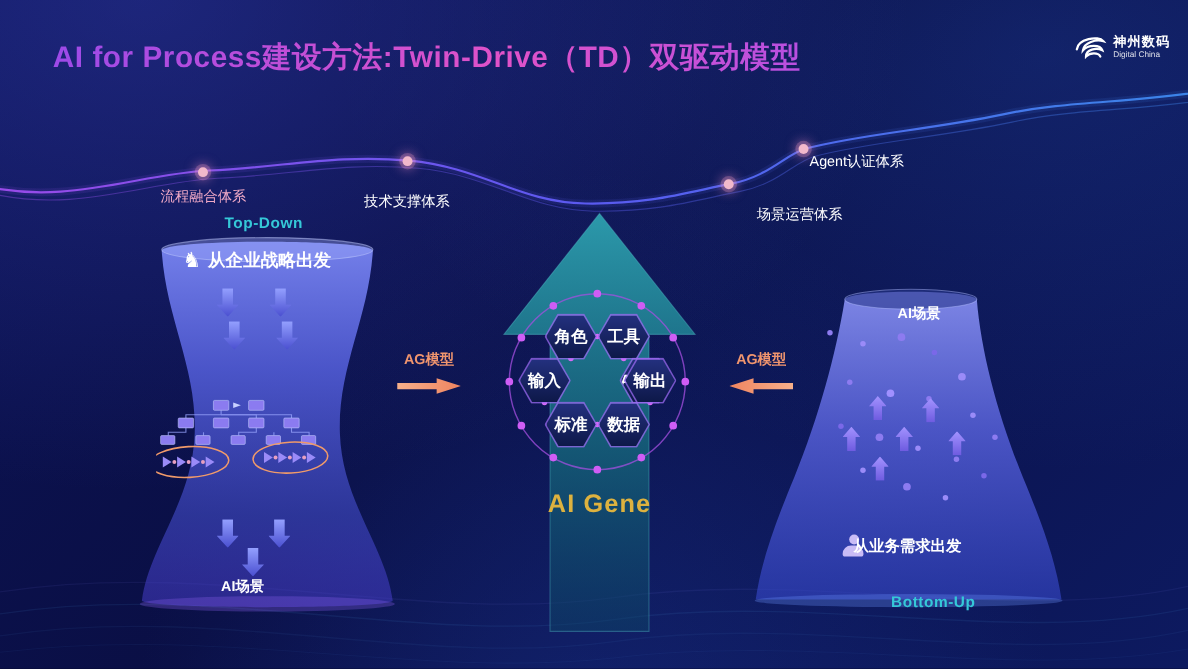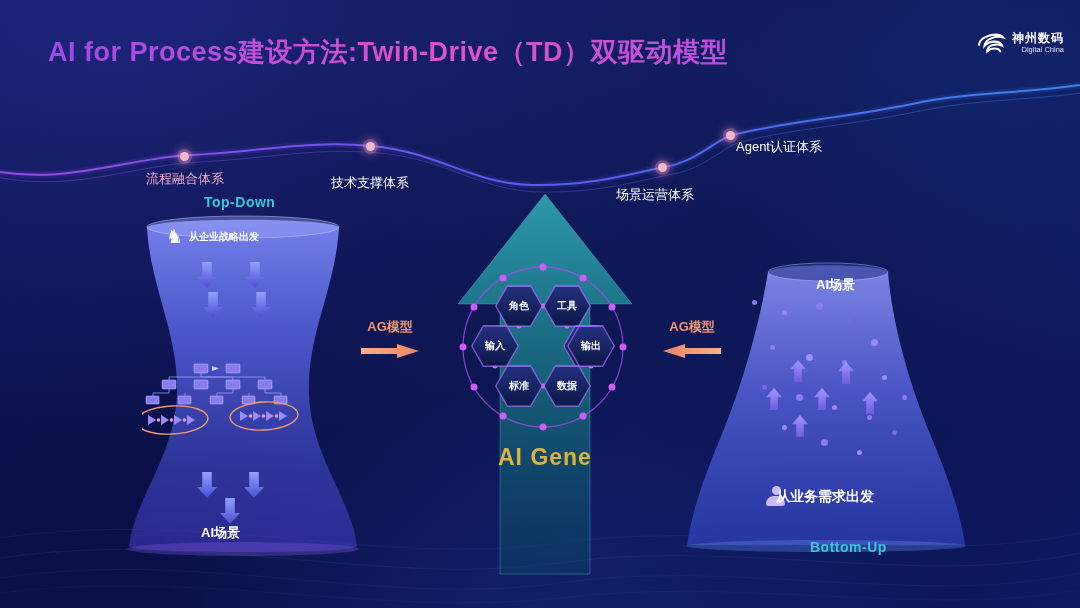--- a/index.html
+++ b/index.html
@@ -12,40 +12,40 @@
       radial-gradient(ellipse at 50% 115%, rgba(30,60,160,.35), transparent 55%),
       linear-gradient(135deg,#0c1355 0%,#0a0f45 45%,#0d1a60 100%);
   }
   .abs{position:absolute;}
   
   .title{left:48px;top:34px;font-size:27px;font-weight:bold;letter-spacing:.5px;color:#c355e0;white-space:nowrap;}
   @supports (-webkit-background-clip: text){
     .title{background:linear-gradient(90deg,#9d4ae8,#e052c8 60%,#b84fe0);-webkit-background-clip:text;-webkit-text-fill-color:transparent;}
   }
   .logo{right:16px;top:30px;display:flex;align-items:center;gap:6px;}
-  .logo-text{display:flex;flex-direction:column;line-height:1.15;align-items:flex-end;}
+  .logo-text{display:flex;flex-direction:column;line-height:1.15;}
   .logo-name{font-size:12px;font-weight:bold;color:#fff;letter-spacing:1px;}
   .logo-sub{font-size:7.5px;color:rgba(255,255,255,.85);}
   
   .ribbon{left:0;top:60px;width:1080px;height:160px;}
   
   .dot{width:9px;height:9px;border-radius:50%;background:#f2b9cb;
        box-shadow:0 0 0 3px rgba(242,160,195,.25),0 0 10px 3px rgba(240,140,200,.5);}
   .d1{left:180px;top:152px;} .d2{left:366px;top:142px;} .d3{left:658px;top:163px;} .d4{left:726px;top:131px;}
   .milestone-label{font-size:13px;color:#fff;font-weight:500;white-space:nowrap;}
-  .m1{left:146px;top:170px;color:#f0a9c6;} .m2{left:331px;top:174px;} .m3{left:616px;top:186px;} .m4{left:736px;top:138px;}
+  .m1{left:146px;top:170px;color:#f0a9c6;} .m2{left:331px;top:174px;} .m3{left:688px;top:186px;} .m4{left:736px;top:138px;}
   .ai-for-process{left:478px;top:113px;font-size:26px;font-weight:bold;color:#2f7ce0;letter-spacing:.5px;}
   
   .left-funnel{left:103px;top:212px;width:282px;height:348px;}
   .right-funnel{left:666px;top:258px;width:314px;height:298px;}
   .direction{font-size:14px;font-weight:bold;color:#35c8d8;letter-spacing:.5px;}
   .lf-direction{left:204px;top:194px;} .rf-direction{left:810px;top:539px;}
   .lf-start{left:166px;top:227px;display:flex;align-items:center;gap:6px;}
   .knight-icon{font-size:19px;color:#fff;line-height:1;}
-  .start-label{font-size:10px;font-weight:bold;color:#fff;white-space:nowrap;}
+  .start-label{font-size:16px;font-weight:bold;color:#fff;white-space:nowrap;}
   .lf-pill{left:152px;top:333px;width:166px;height:26px;border-radius:13px;
     background:linear-gradient(180deg,#ffffff,#dde5ff);color:#1b2a7a;font-size:13px;font-weight:bold;
     display:flex;align-items:center;justify-content:center;box-shadow:0 2px 6px rgba(0,0,20,.4);}
   .lf-flow{left:142px;top:362px;width:200px;height:106px;}
   .lf-bottom{left:201px;top:524px;font-size:13px;font-weight:bold;color:#fff;}
   .rf-top{left:816px;top:276px;font-size:13px;font-weight:bold;color:#fff;}
   .rf-person{left:766px;top:486px;width:20px;}
   .person-head{width:9px;height:9px;border-radius:50%;background:#c9bcf6;margin:0 auto;}
   .person-body{width:19px;height:10px;border-radius:10px 10px 3px 3px;background:#c9bcf6;margin-top:1px;}
   .rf-start-label{left:776px;top:488px;font-size:14px;font-weight:bold;color:#fff;}
@@ -63,21 +63,21 @@
       18px 45px 0 #8d7bf0,55px 55px 0 1px #a090ff,90px 60px 0 #8d7bf0,130px 75px 0 #9a8bf8,
       10px 85px 0 #7a68e8,45px 95px 0 1px #8d7bf0,80px 105px 0 #9a8bf8,115px 115px 0 #8d7bf0,
       30px 125px 0 #9a8bf8,70px 140px 0 1px #8d7bf0,105px 150px 0 #9a8bf8,140px 130px 0 #7a68e8,150px 95px 0 #8d7bf0;}
   
   .center-arrow{left:430px;top:186px;width:230px;height:392px;}
   .gene-network{left:452px;top:253px;width:182px;height:188px;}
   .hex-o{position:absolute;width:48px;height:42px;display:flex;align-items:center;justify-content:center;
     clip-path:polygon(25% 0,75% 0,100% 50%,75% 100%,25% 100%,0 50%);background:rgba(155,105,240,.75);}
   .hex{width:45px;height:39px;display:flex;align-items:center;justify-content:center;
     clip-path:polygon(25% 0,75% 0,100% 50%,75% 100%,25% 100%,0 50%);
-    background:linear-gradient(180deg,#23307e,#0d1848);font-size:10px;font-weight:bold;color:#fff;}
+    background:linear-gradient(180deg,#23307e,#0d1848);font-size:15px;font-weight:bold;color:#fff;}
   .hx1{left:495px;top:285px;} .hx2{left:543px;top:285px;}
   .hx3{left:471px;top:325px;} .hx4{left:519px;top:325px;margin-left:44px;} .hx5{left:567px;top:325px;}
   .hx6{left:495px;top:365px;} .hx7{left:543px;top:365px;}
   .ai-gene{left:498px;top:444px;font-size:23px;font-weight:bold;color:#ddb23f;letter-spacing:1px;}
   .ag{width:64px;text-align:center;}
   .ag-left{left:358px;top:318px;} .ag-right{left:660px;top:318px;}
   .ag-label{font-size:13px;font-weight:bold;color:#f0956e;margin-bottom:7px;}
   .ag-arrow{width:58px;height:16px;margin:0 auto;background:linear-gradient(90deg,#f7b08a,#ef8460);
     clip-path:polygon(0 32%,62% 32%,62% 6%,100% 50%,62% 94%,62% 68%,0 68%);}
   .ag-arrow.flip{transform:scaleX(-1);}

